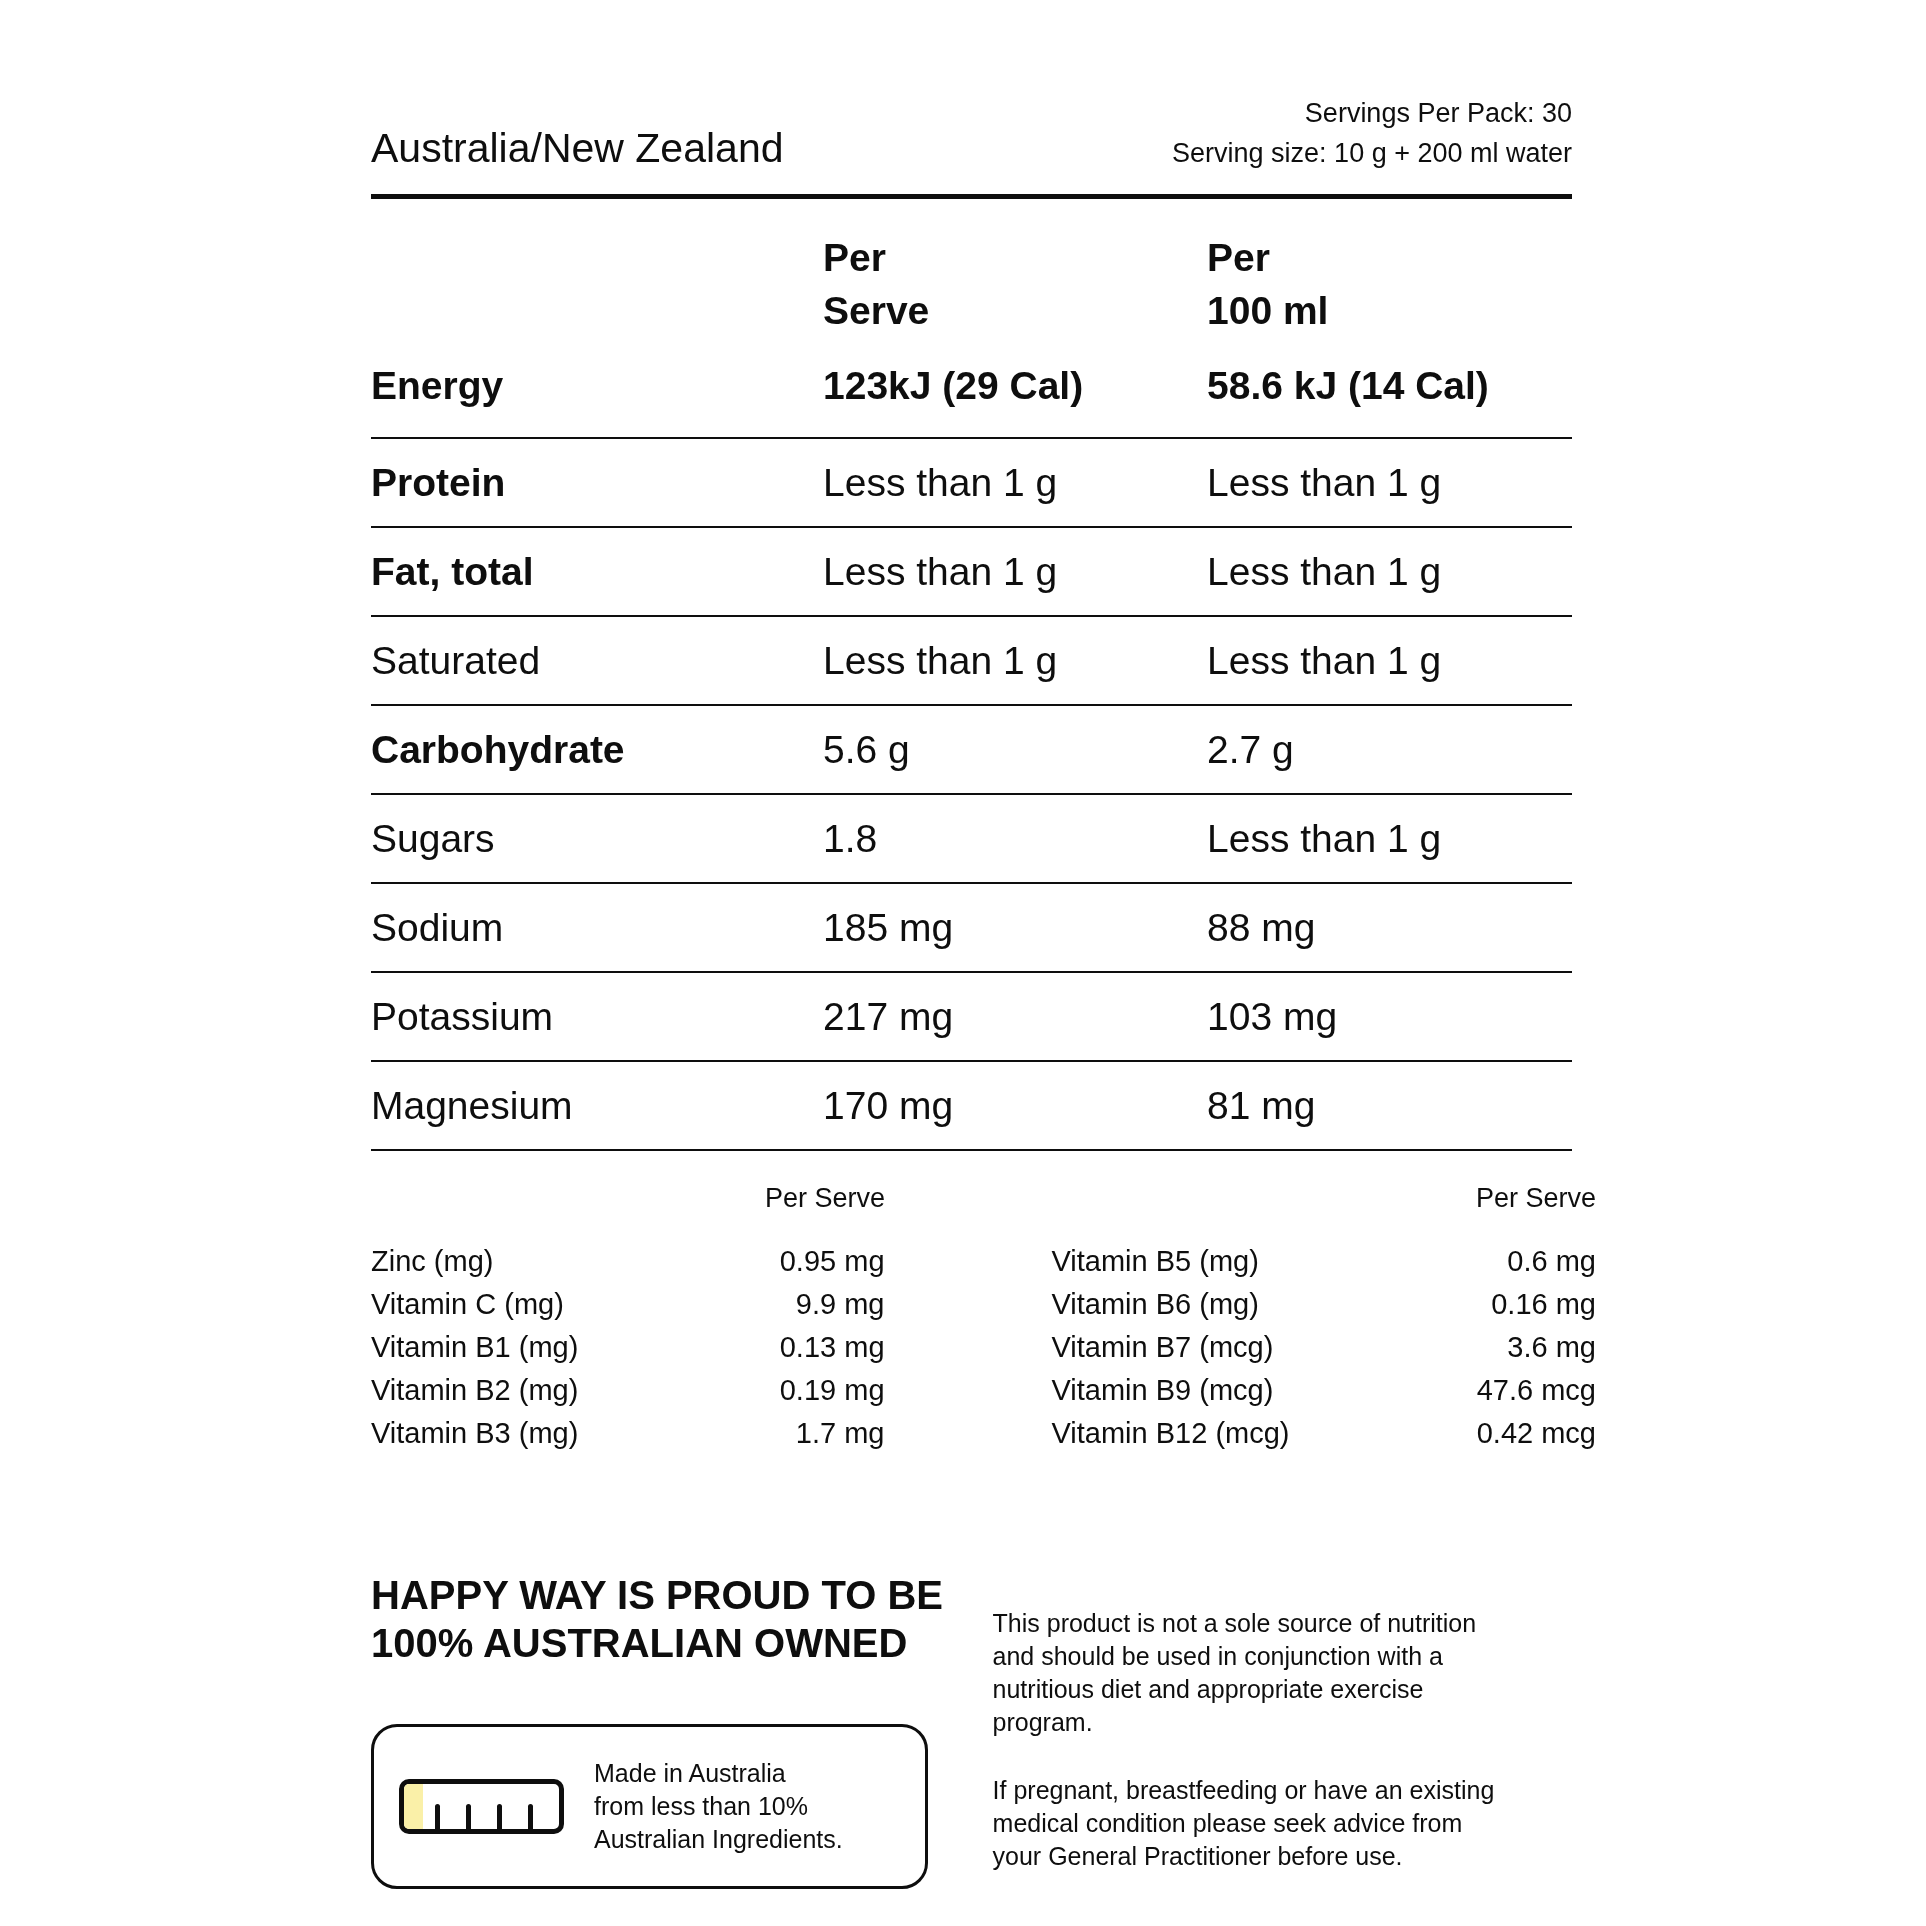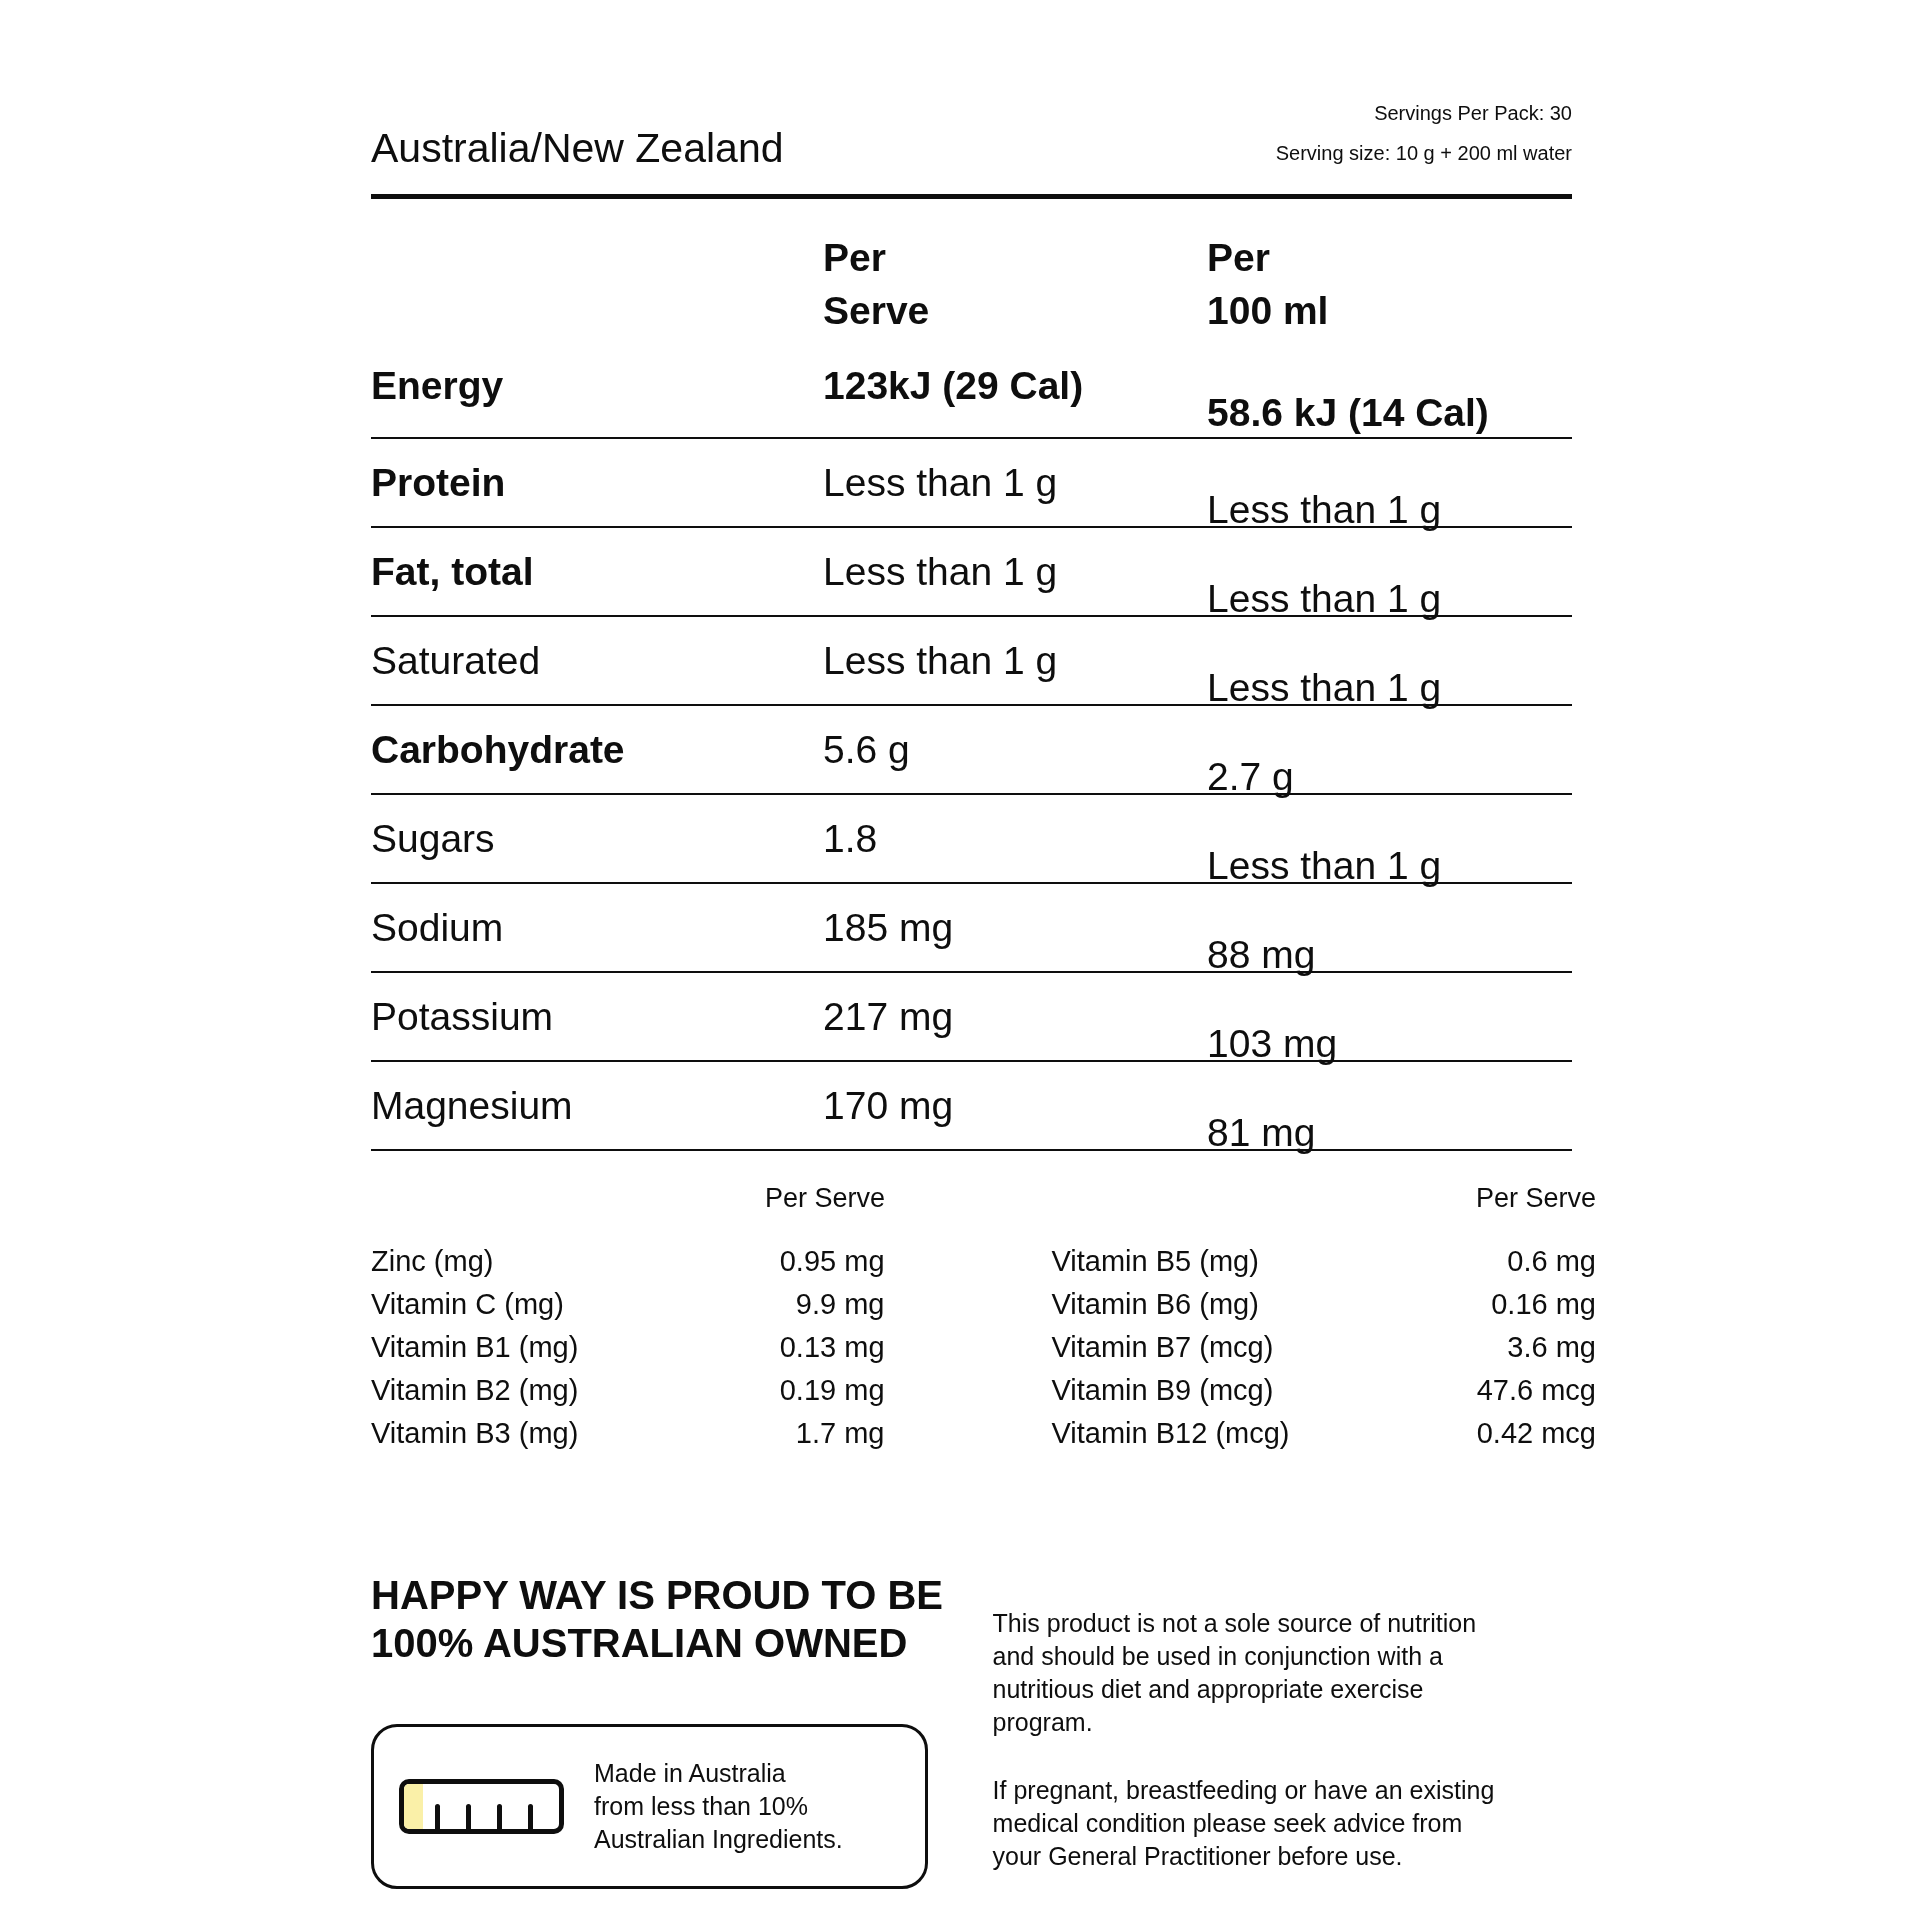--- a/index.html
+++ b/index.html
@@ -3,31 +3,31 @@
 <meta charset="utf-8">
 <style>
   html, body { margin:0; padding:0; width:1926px; height:1926px; background:#ffffff;
     font-family:"Liberation Sans", sans-serif; color:#0e0e0e; }
   .sheet { position:absolute; left:371px; top:0; width:1225px; }
 
   
   .header { display:flex; justify-content:space-between; align-items:flex-end;
     padding-top:93px; padding-bottom:16px; width:1201px; }
   .title { font-size:41px; line-height:59px; font-weight:400; }
-  .serving-info { text-align:right; font-size:20px; line-height:40px; padding-bottom:5px; }
+  .serving-info { text-align:right; font-size:27px; line-height:40px; padding-bottom:5px; }
   .top-rule { width:1201px; border-top:5.6px solid #0e0e0e; }
 
   
   .colheaders { position:relative; height:136px; width:1201px;font-weight:bold; }
   .ch { position:absolute; top:32px; font-size:39px; line-height:53px; }
   .ch.c2 { left:452px; } .ch.c3 { left:836px; }
   .nrow { position:relative; height:87px; width:1201px; border-bottom:2.5px solid #0e0e0e; }
   .nrow.tall { height:102px; }
   .nrow span { position:absolute; top:50%; transform:translateY(-50%); font-size:39px; white-space:nowrap; }
-  .nrow .lbl { left:0; } .nrow .v1 { left:452px; } .nrow .v2 { left:836px;margin-top:27px; }
+  .nrow .lbl { left:0; } .nrow .v1 { left:452px; } .nrow .v2 { left:836px; }
   .b { font-weight:700; }
 
   
   .vit-headers { position:relative; height:37px; margin-top:32px; width:1225px; font-size:27px; }
   .vit-headers div { position:absolute; top:0; }
   .vh-left { left:0; width:514px; text-align:right; }
   .vh-right { left:0; width:1225px; text-align:right; }
   .vits { display:flex; margin-top:20px; width:1225px; }
   .vgroup { font-size:29px; line-height:43px; }
   .vg1 { width:514px; } .vg2 { width:545px; margin-left:167px; }

